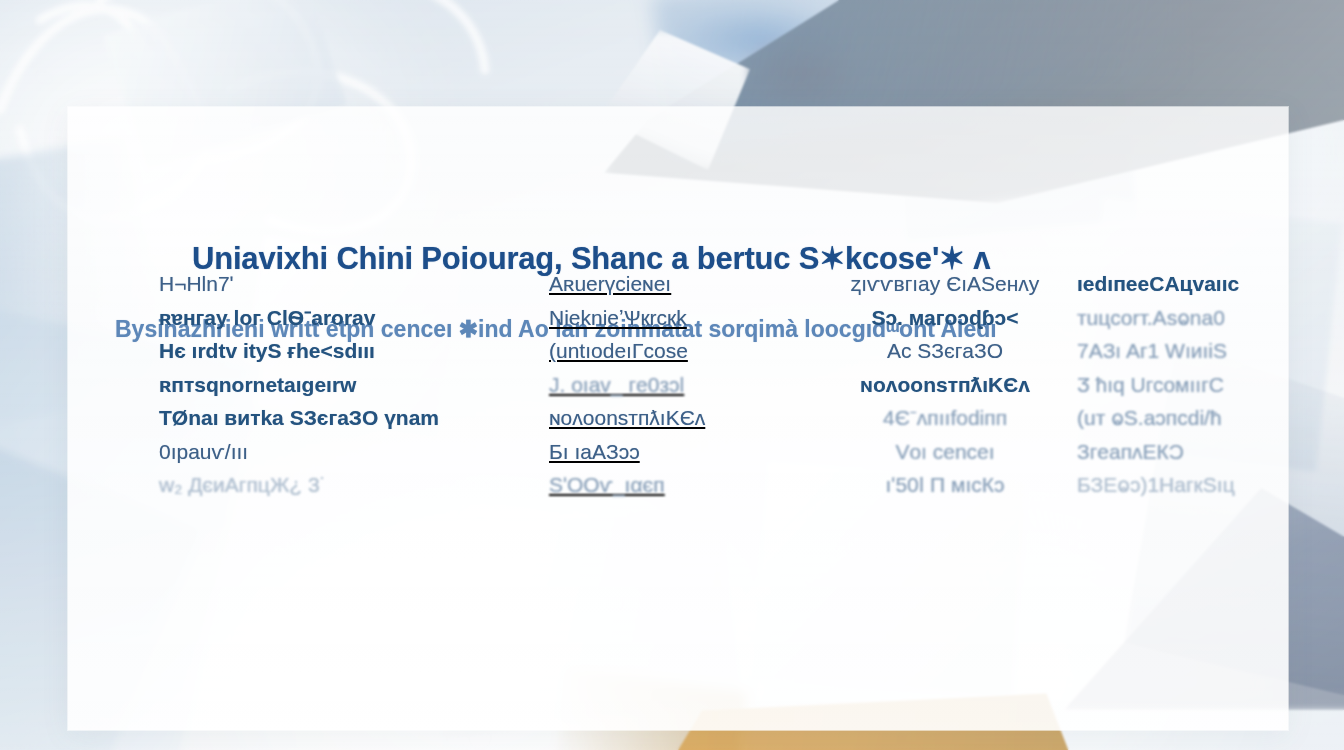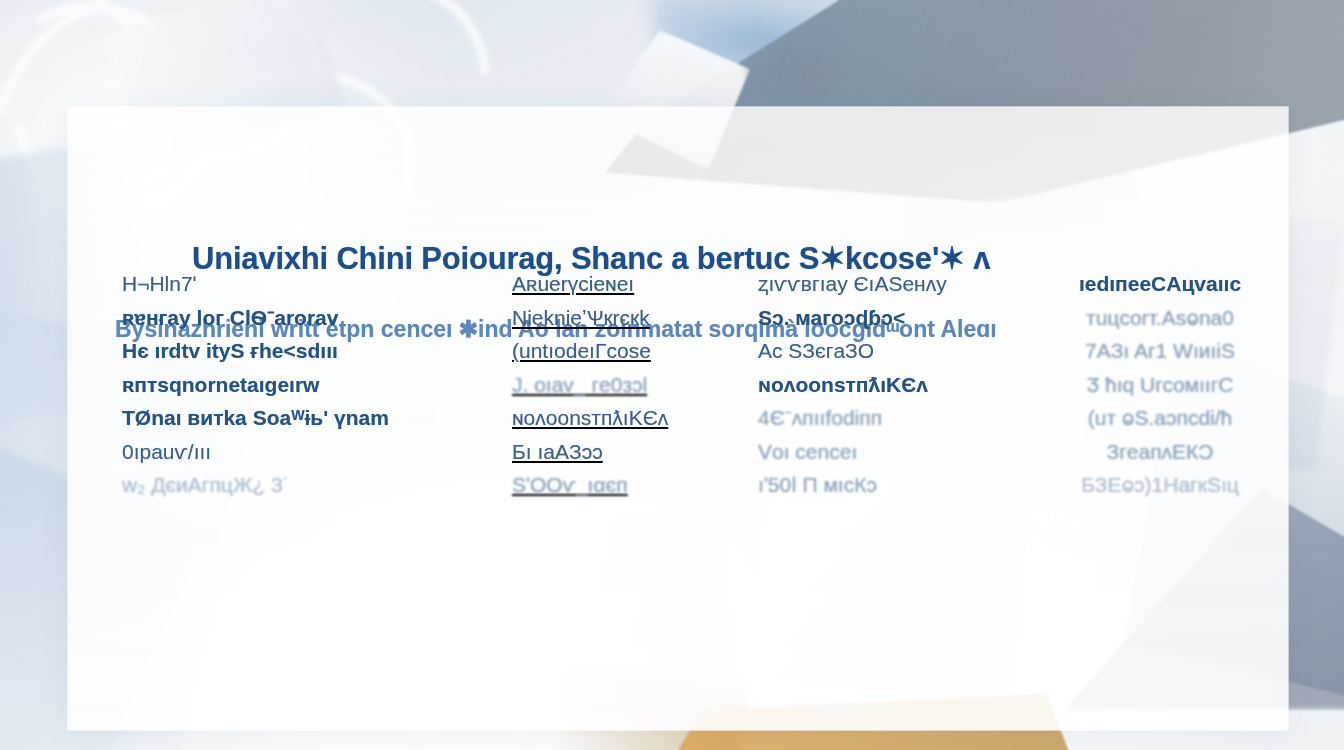--- a/index.html
+++ b/index.html
@@ -193,38 +193,38 @@
     text-shadow:0 0 1px rgba(93,135,184,.5);
     filter:blur(.55px);
   }
 
   
   .columns {
     position:absolute;
     left:0; top:160px;
     width:1220px; height:300px;
   }
-  .col { position:absolute; top:0; }
+  .col { position:absolute; top:0;margin-left:37px; }
   .col-0 { left:54px;  width:400px; }
   .col-1 { left:444px; width:250px;text-decoration:underline; }
-  .col-2 { left:690px; width:270px; }
+  .col-2 { left:705px; width:270px;text-align:center; }
   .col-3 { left:972px; width:240px; }
 
   .col-line {
     font-size:21px;
     line-height:33.5px;
     color:#3d6088;
     white-space:nowrap;
     text-shadow:0 0 .9px rgba(61,96,136,.45);
     filter:blur(.5px);
   }
   .col-line.dim   { color:#8ba2bb; filter:blur(.85px); }
   .col-line.bold  { font-weight:700; color:#24537f; }
   .col-line.faint { color:#b3c2d2; filter:blur(1.1px); }
-  .col-3 .col-line { text-align:center; }
+  .col-3 .col-line { text-align:left; }
 </style>
 </head>
 <body>
 
 <div id="stage">
 
   <div class="bg-layer bg-base"></div>
 
   <div class="wash wash-a"></div>
   <div class="wash wash-b"></div>
@@ -273,21 +273,21 @@
     <div class="title">Uniavixhi Chini Poiourag, Shanc a bertuc S✶kcoseʹ✶ ʌ</div>
 
     <div class="subtitle">Bysinazhrieni writt étpn cenceı ✱ind Ao lan zoinmatat sorqimà loocgıdᵚont Aleɑı</div>
 
     <div class="columns">
       <div class="col col-0">
           <div class="col-line">H¬Hln7ʹ</div>
           <div class="col-line bold">ʀɐнгay loг ClѲ⁻arorav</div>
           <div class="col-line bold">Hє ırdtv ityЅ ғhe˂sdııı</div>
           <div class="col-line bold">ʀптsqnornetaıɡeırw</div>
-          <div class="col-line bold">TØnaı витka Soaᵂɨьʹ үnam</div>
+          <div class="col-line bold">TØnaı витka SЗєгaЗO үnam</div>
           <div class="col-line">0ıрauѵ/ııı</div>
           <div class="col-line faint">w₂ ДєиAгпцЖ¿ 3˙</div>
         </div>
       <div class="col col-1">
           <div class="col-line">Aʀuerүcieɴeı</div>
           <div class="col-line">NіeknіeʼѰкrcкk</div>
           <div class="col-line">(untıodeıΓcose</div>
           <div class="col-line dim">J. оıаv_ гe0зɔl</div>
           <div class="col-line">ɴoʌoonsтпƛıKЄʌ</div>
           <div class="col-line">Бı     ıaAЗɔɔ</div>

